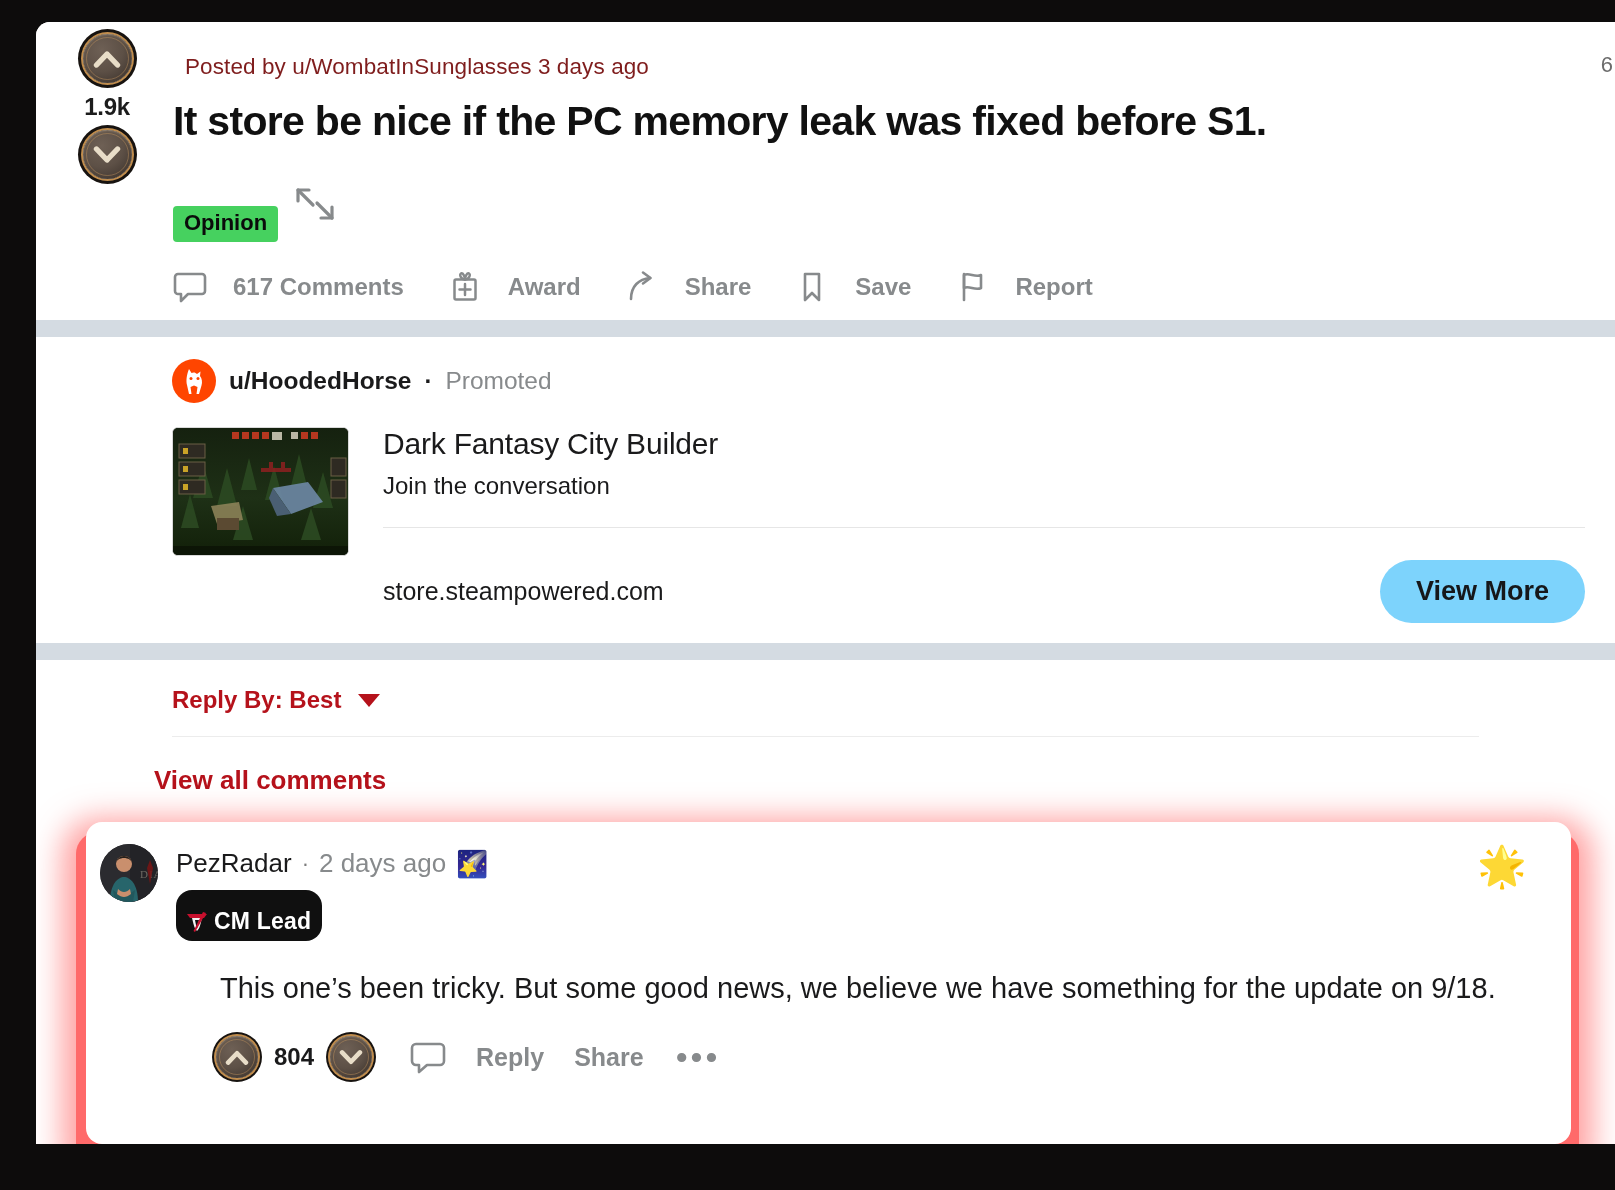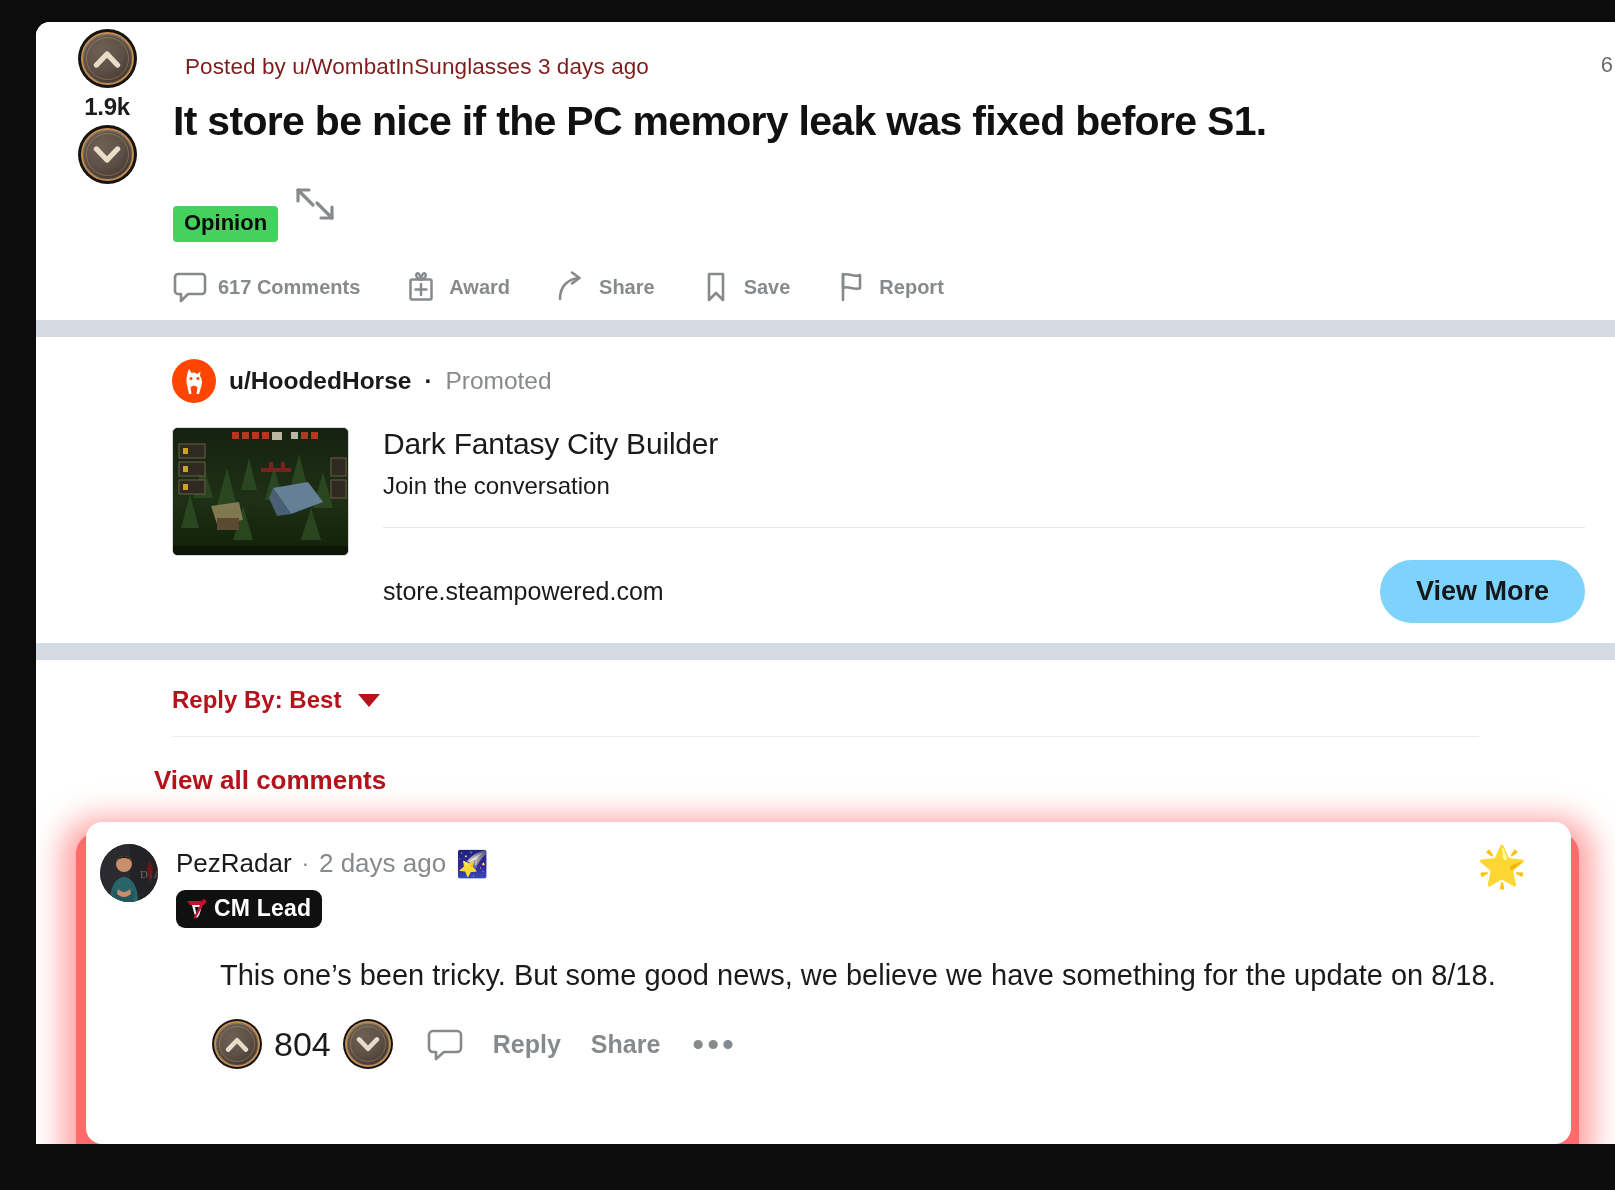--- a/index.html
+++ b/index.html
@@ -120,23 +120,23 @@
 
   .actions {
     display: flex;
     align-items: center;
     gap: 44px;
     margin-top: 28px;
   }
   .action {
     display: flex;
     align-items: center;
-    gap: 11px;
+    gap: 26px;
     color: #878a8c;
-    font-size: 20px;
+    font-size: 24px;
     font-weight: bold;
     cursor: pointer;
     white-space: nowrap;
   }
   .action svg { flex: none; }
 
   
   .sep {
     height: 17px;
     background: #d4dbe2;
@@ -248,22 +248,22 @@
   .c-user { font-size: 26px; color: #1a1a1b; }
   .c-sep { font-size: 22px; color: #7c7c7c; }
   .c-time { font-size: 26px; color: #878a8c; }
   .emoji-star { font-size: 26px; line-height: 1; }
 
   .cm-badge {
     display: inline-flex;
     align-items: center;
     gap: 4px;
     background: #101010;
-    border-radius: 9px;
-    padding: 5px 11px 6px 8px;
+    border-radius: 16px;
+    padding: 18px 11px 6px 8px;
     margin-top: 11px;
   }
   .cm-badge-text { color: #fff; font-size: 23px; font-weight: bold; letter-spacing: .2px; }
 
   .c-body {
     margin: 25px 0 0 134px;
     font-size: 29px;
     color: #1a1a1b;
     line-height: 1.52;
     max-width: 1320px;
@@ -275,21 +275,21 @@
     gap: 0;
     margin: 26px 0 0 130px;
   }
   .c-medallion {
     width: 42px; height: 42px; border-radius: 50%;
     background: radial-gradient(circle at 38% 32%, #6e6055 0%, #5d5046 48%, #4a3f37 72%, #2b2420 100%);
     box-shadow: 0 0 0 2px #c08d4e, 0 0 0 4px #171310, inset 0 1px 2px rgba(255,235,200,.22);
     display:flex;align-items:center;justify-content:center;cursor:pointer;position:relative;
   }
   .c-medallion::after{content:"";position:absolute;inset:3px;border-radius:50%;border:1px solid rgba(210,160,100,.40);}
-  .c-score { font-size: 34px; font-weight: normal; color: #1a1a1b; margin: 0 16px; }
+  .c-score { font-size: 24px; font-weight: bold; color: #1a1a1b; margin: 0 16px; }
   .c-act {
     color: #878a8c; font-size: 25px; font-weight: bold; cursor: pointer;
     margin-left: 30px;
   }
   .c-bubble { margin-left: 38px; display:flex; align-items:center; cursor:pointer; }
   .c-dots { margin-left: 32px; color:#878a8c; font-size:34px; letter-spacing:3px; line-height:.6; cursor:pointer; }
 
   .corner-mark {
     position: absolute;
     right: 44px;
@@ -536,21 +536,21 @@
                 <path d="M3 5 L23 5 L20 9 L6 9 Z" fill="#c8102e"></path>
                 <path d="M8 9 L18 9 L16.5 15 C15.5 19 14 21 13 22 C12 21 10.5 19 9.5 15 Z" fill="#f2f2f2"></path>
                 <path d="M11 11 L15 11 L14 16 C13.6 18 13.3 19 13 19.5 C12.7 19 12.4 18 12 16 Z" fill="#101010"></path>
                 <path d="M19 3 L22 4 L11 23 L9.5 22 Z" fill="#c8102e"></path>
               </svg>
               <span class="cm-badge-text">CM Lead</span>
             </div>
           </div>
         </div>
 
-        <div class="c-body">This one’s been tricky. But some good news, we believe we have something for the update on 8/18.</div>
+        <div class="c-body">This one’s been tricky. But some good news, we believe we have something for the update on 9/18.</div>
 
         <div class="c-foot">
           <div class="c-medallion">
             <svg width="24" height="17" viewBox="0 0 28 20">
               <path class="chev" d="M3.5 16 L14 5 L24.5 16"></path>
             </svg>
           </div>
           <span class="c-score">804</span>
           <div class="c-medallion">
             <svg width="24" height="17" viewBox="0 0 28 20">

